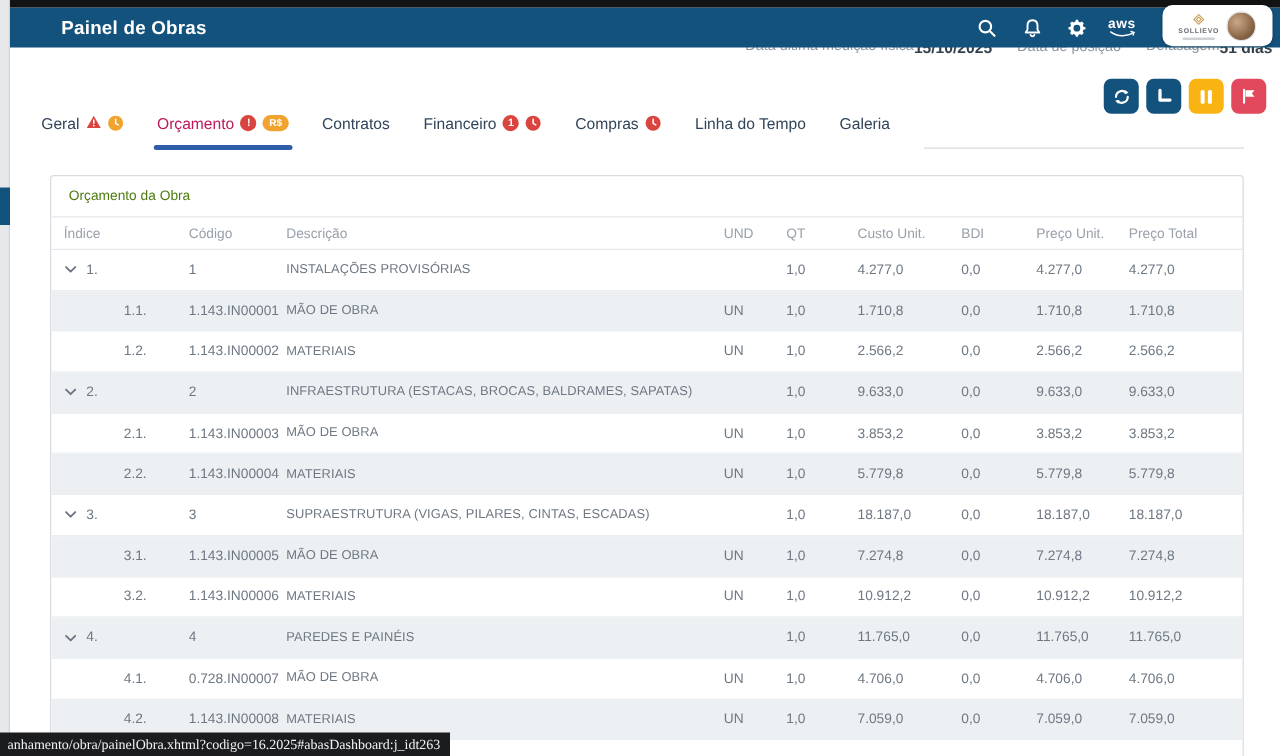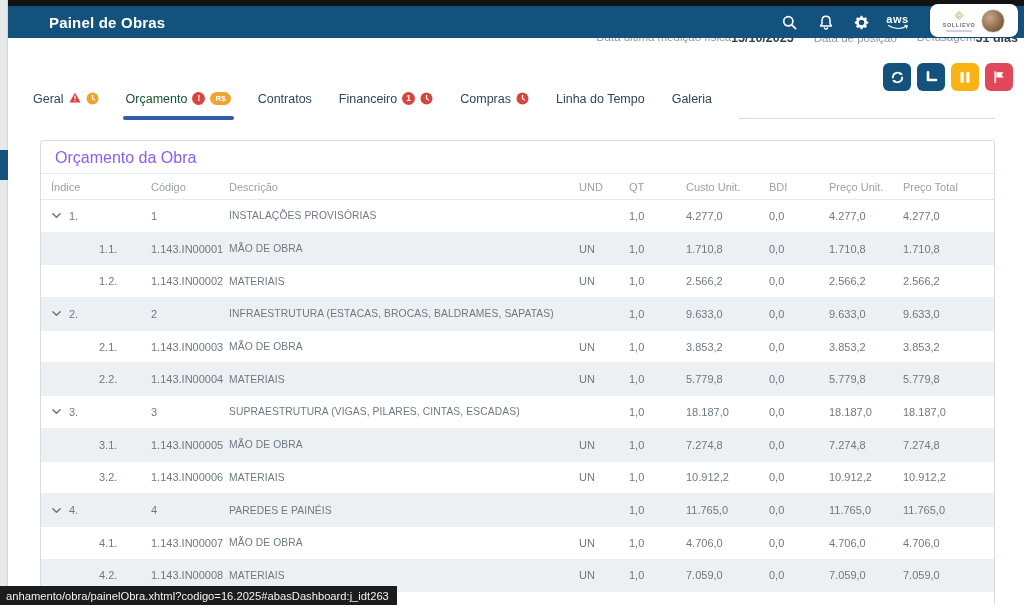--- a/index.html
+++ b/index.html
@@ -38,43 +38,43 @@
   .actions { position:absolute; top:63px; right:11px; display:flex; gap:6px; z-index:2; }
   .abtn { width:28px; height:28px; border:none; border-radius:6px; display:flex; align-items:center; justify-content:center; cursor:pointer; }
   .abtn.blue { background:#14527e; }
   .abtn.yellow { background:#f9b413; }
   .abtn.red { background:#e2485b; }
 
   
   .tabbar { position:absolute; left:33px; right:29px; top:92px; height:28px; display:flex; align-items:stretch; z-index:1; }
   .tab { display:flex; align-items:flex-start; gap:5px; margin-right:27px; padding-bottom:8px; position:relative; cursor:pointer; white-space:nowrap; }
   .tab-label { font-size:12.5px; color:#32455a; }
-  .tab.active .tab-label { color:#14532d; }
+  .tab.active .tab-label { color:#be185d; }
   .tab.active::after { content:""; position:absolute; left:-3px; right:-3px; bottom:0; height:4px; background:#2f5da8; border-radius:2px; }
   .tab-filler { flex:1; border-bottom:1px solid #d6dade; margin-bottom:1px; }
   .badge-circle { min-width:13px; height:13px; border-radius:7px; color:#fff; font-size:8.5px; font-weight:bold;
     display:inline-flex; align-items:center; justify-content:center; padding:0 2px; line-height:1; }
   .badge-pill { height:13px; border-radius:7px; color:#fff; font-size:8px; font-weight:bold; display:inline-flex; align-items:center; justify-content:center; padding:0 5px; line-height:1; }
   .badge-svg { display:inline-flex; }
 
   
   .card { position:absolute; left:40px; top:140px; width:955px; height:470px; background:#fff; border:1px solid #d8dce0; border-radius:3px; overflow:hidden; z-index:1; }
-  .card-title { height:33px; line-height:33px; padding-left:14px; font-size:16px; color:#8b5cf6; border-bottom:1px solid #e4e8eb; }
+  .card-title { height:33px; line-height:33px; padding-left:14px; font-size:11px; color:#4d7c0f; border-bottom:1px solid #e4e8eb; }
   .tgrid { display:grid; grid-template-columns:100px 78px 1fr 50px 57px 83px 60px 74px 81px; align-items:center; padding-left:10px; padding-right:10px; }
   .thead { height:26px; color:#99a1ab; font-size:11px; border-bottom:1px solid #e4e8eb; }
   .trow { height:32.7px; font-size:11px; color:#6e7883; border-bottom:1px solid #eceff1; cursor:pointer; }
   .trow.alt { background:#edf0f2; }
   .cell-desc { font-size:10.3px; letter-spacing:.1px; }
   .cell-indice { display:flex; align-items:center; gap:7px; }
   .cell-indice.child { padding-left:48px; }
   .chevron { display:inline-flex; }
 
   
   .statusbar { position:absolute; left:0; bottom:0; height:19px; background:#1b1c1e; color:#f2f2f2; font-size:11.2px;
-    display:flex; align-items:center; padding:0 8px 0 6px; z-index:9; white-space:nowrap; }
+    display:flex; align-items:center; padding:0 8px 0 6px; z-index:9; white-space:nowrap;font-family:Liberation Serif, serif; }
 </style>
 </head>
 <body>
 
 <div id="screen">
 
   <div class="top-strip"></div>
   <div class="left-strip">
     <div class="marker"></div>
   </div>
@@ -382,21 +382,21 @@
           <span>1,0</span>
           <span>11.765,0</span>
           <span>0,0</span>
           <span>11.765,0</span>
           <span>11.765,0</span>
         </div>
         <div class="tgrid trow">
           <span class="cell-indice child">
             <span>4.1.</span>
           </span>
-          <span>1.143.IN00007</span>
+          <span>0.728.IN00007</span>
           <span class="cell-desc">MÃO DE OBRA</span>
           <span>UN</span>
           <span>1,0</span>
           <span>4.706,0</span>
           <span>0,0</span>
           <span>4.706,0</span>
           <span>4.706,0</span>
         </div>
         <div class="tgrid trow alt">
           <span class="cell-indice child">

